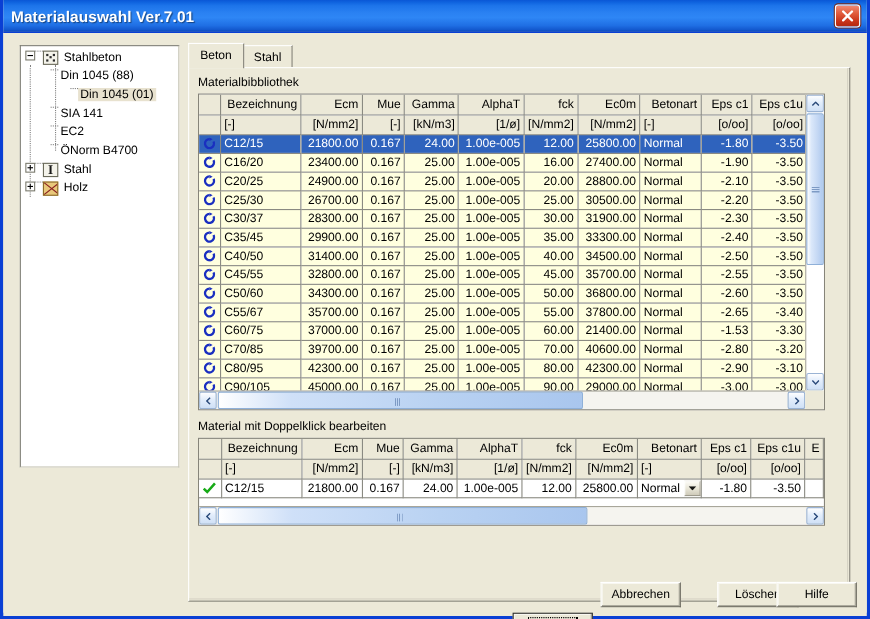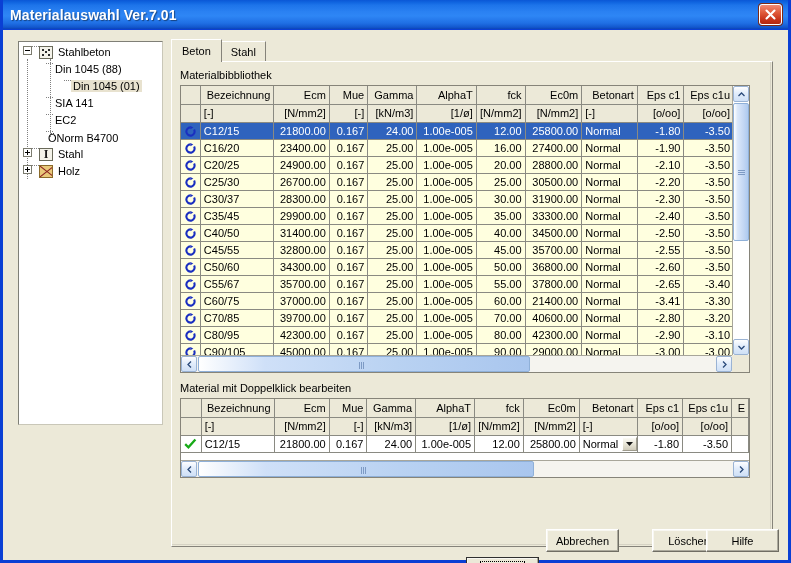--- a/index.html
+++ b/index.html
@@ -304,21 +304,21 @@
             <span class="tlabel sel">Din 1045 (01)</span>
           </div>
           <div class="tnode" style="top: 55px; left: 27px;">
             <div class="dashline-h"></div>
             <span class="tlabel">SIA 141</span>
           </div>
           <div class="tnode" style="top: 72px; left: 27px;">
             <div class="dashline-h"></div>
             <span class="tlabel">EC2</span>
           </div>
-          <div class="tnode" style="top: 89px; left: 27px; flex-direction: column;">
+          <div class="tnode" style="top: 89px; left: 27px;">
             <div class="dashline-h"></div>
             <span class="tlabel">ÖNorm B4700</span>
           </div>
           <div class="tnode" style="top: 106px; left: 4px;">
             <div class="expander plus"></div>
             <div class="dashline-h"></div>
             <div class="nodeicon ic-steel"></div>
             <span class="tlabel">Stahl</span>
           </div>
           <div class="tnode" style="top: 123px; left: 4px;">
@@ -554,21 +554,21 @@
                           <path d="M5.4 0 L5.4 3.2 L8.3 1.6 Z" fill="#1a2fc0"></path>
                         </svg></span></td>
                     <td class="txt">C60/75</td>
                     <td class="num">37000.00</td>
                     <td class="num">0.167</td>
                     <td class="num">25.00</td>
                     <td class="num">1.00e-005</td>
                     <td class="num">60.00</td>
                     <td class="num">21400.00</td>
                     <td class="txt">Normal</td>
-                    <td class="num">-3.41</td>
+                    <td class="num">-1.53</td>
                     <td class="num">-3.30</td>
                   </tr>
                   <tr class="row">
                     <td class="iconcell"><span class="recycle"><svg width="11" height="11" viewBox="0 0 11 11">
                           <path d="M5.5 1.4 A4.1 4.1 0 1 0 9.1 3.6" stroke="#1a2fc0" stroke-width="2.1" fill="none" stroke-linecap="butt"></path>
                           <path d="M5.4 0 L5.4 3.2 L8.3 1.6 Z" fill="#1a2fc0"></path>
                         </svg></span></td>
                     <td class="txt">C70/85</td>
                     <td class="num">39700.00</td>
                     <td class="num">0.167</td>

